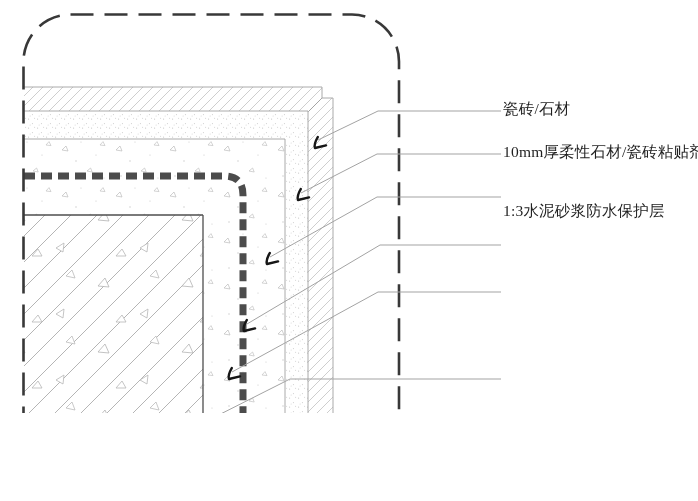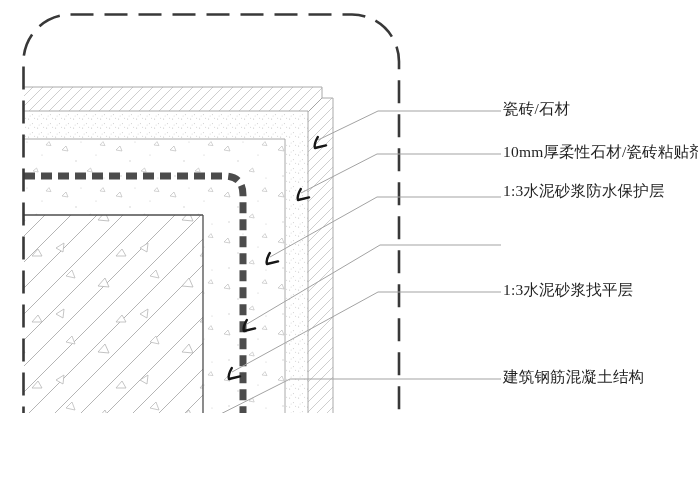--- a/index.html
+++ b/index.html
@@ -100,17 +100,15 @@
       <path class="hook" transform="translate(298,200)" d="M2.8,-11 C0.5,-7 -1.2,-3 0,0 L11,-2.6"></path>
       <path class="hook" transform="translate(267,264)" d="M2.8,-11 C0.5,-7 -1.2,-3 0,0 L11,-2.6"></path>
       <path class="hook" transform="translate(244,331)" d="M2.8,-11 C0.5,-7 -1.2,-3 0,0 L11,-2.6"></path>
       <path class="hook" transform="translate(229,379)" d="M2.8,-11 C0.5,-7 -1.2,-3 0,0 L11,-2.6"></path>
       <path class="hook" transform="translate(174,443)" d="M2.8,-11 C0.5,-7 -1.2,-3 0,0 L11,-2.6"></path>
     </g>
   </svg>
 
   <div class="lbl" style="top:111px">瓷砖/石材</div>
   <div class="lbl" style="top:154px">10mm厚柔性石材/瓷砖粘贴剂</div>
-  <div class="lbl" style="top:193px">1:3水泥砂浆防水保护层</div>
-  <div class="lbl" style="top:292px">1:3水泥砂浆找平层</div>
-  <div class="lbl" style="top:379px">建筑钢筋混凝土结构</div>
+  <div class="lbl" style="top:213px">1:3水泥砂浆防水保护层</div>
 
 </div>
 
 </body></html>

